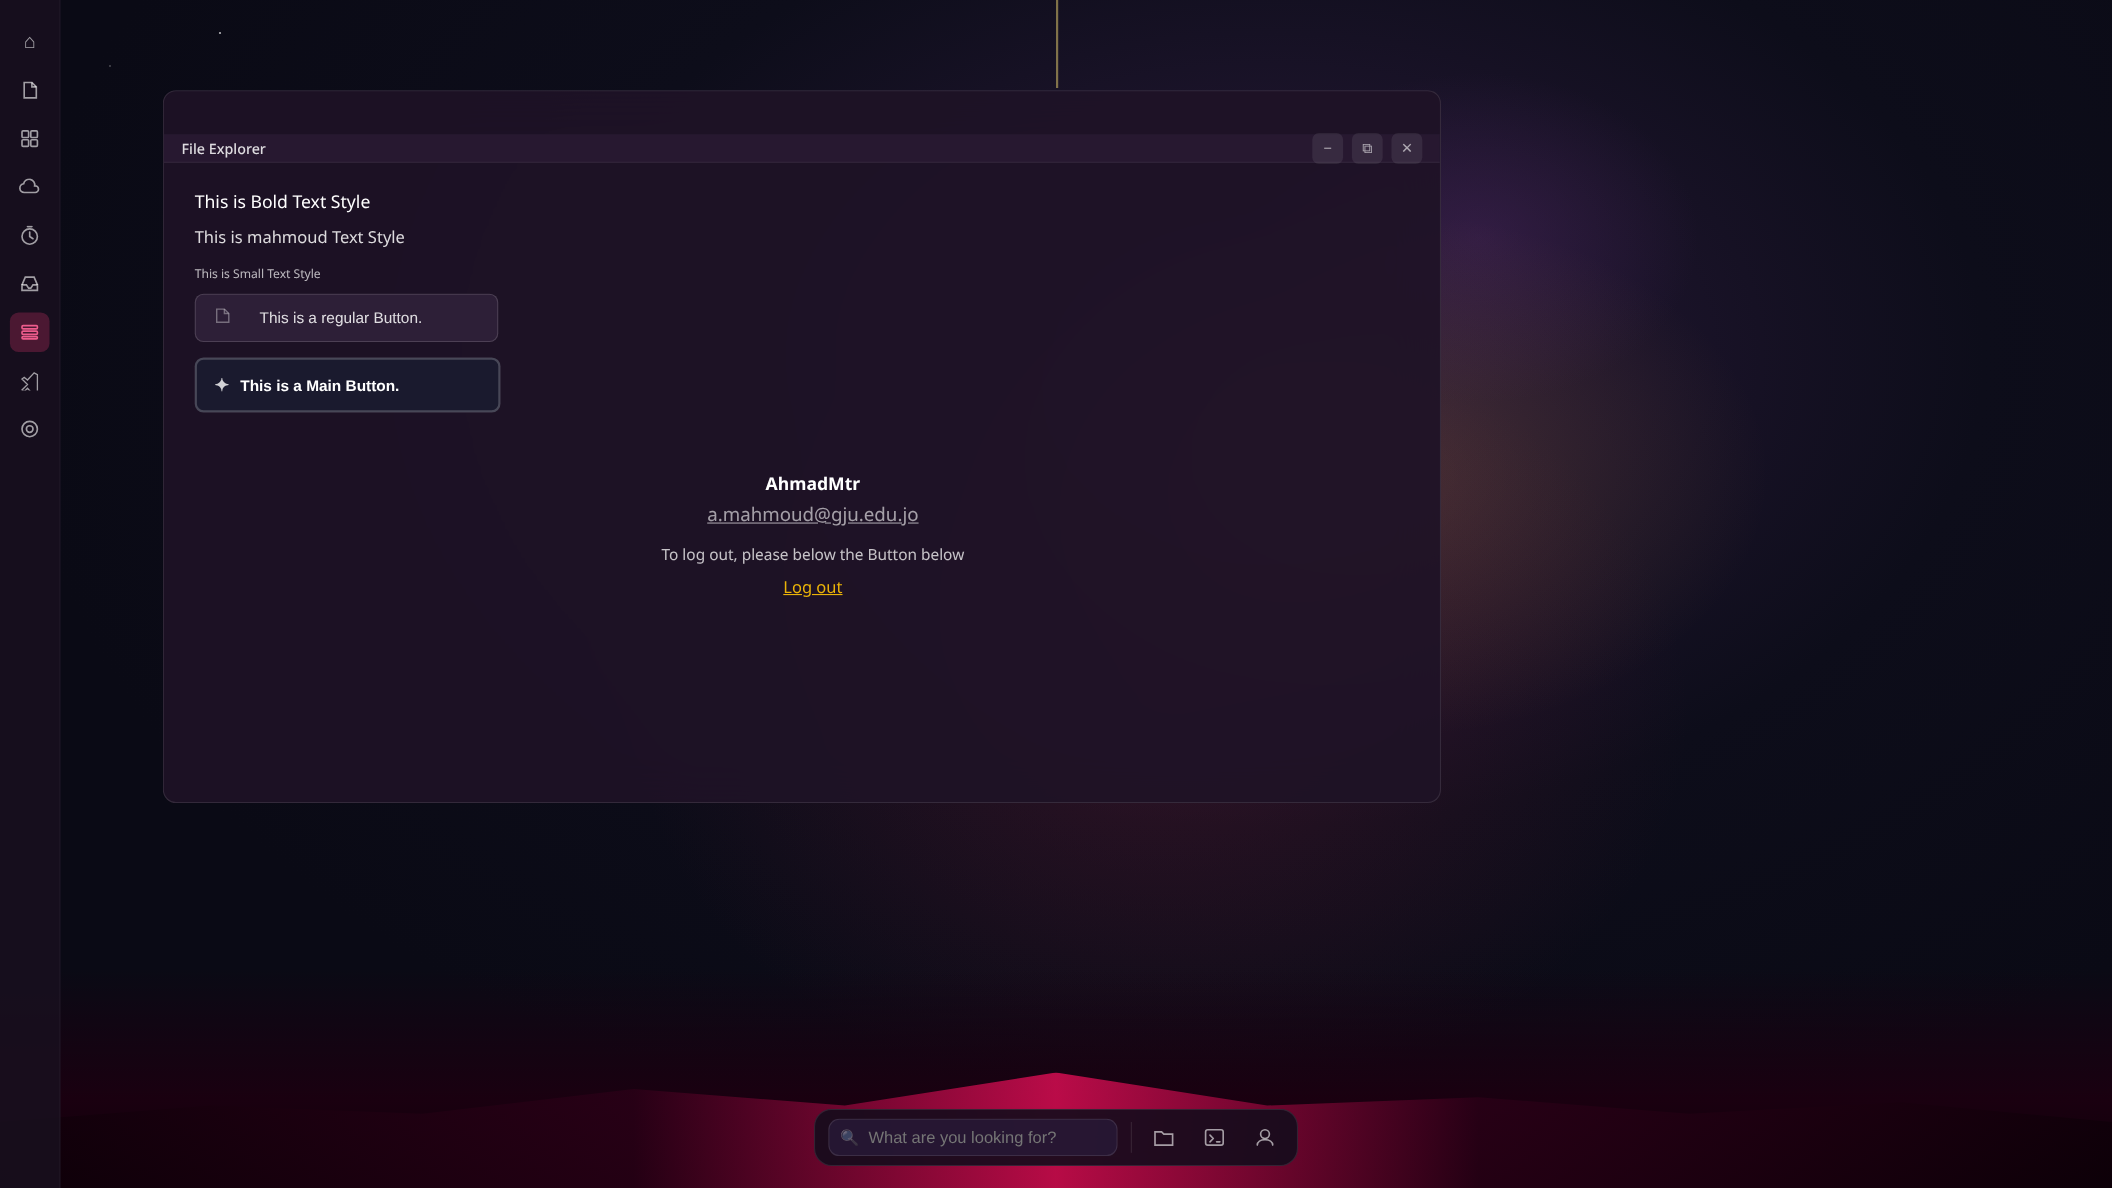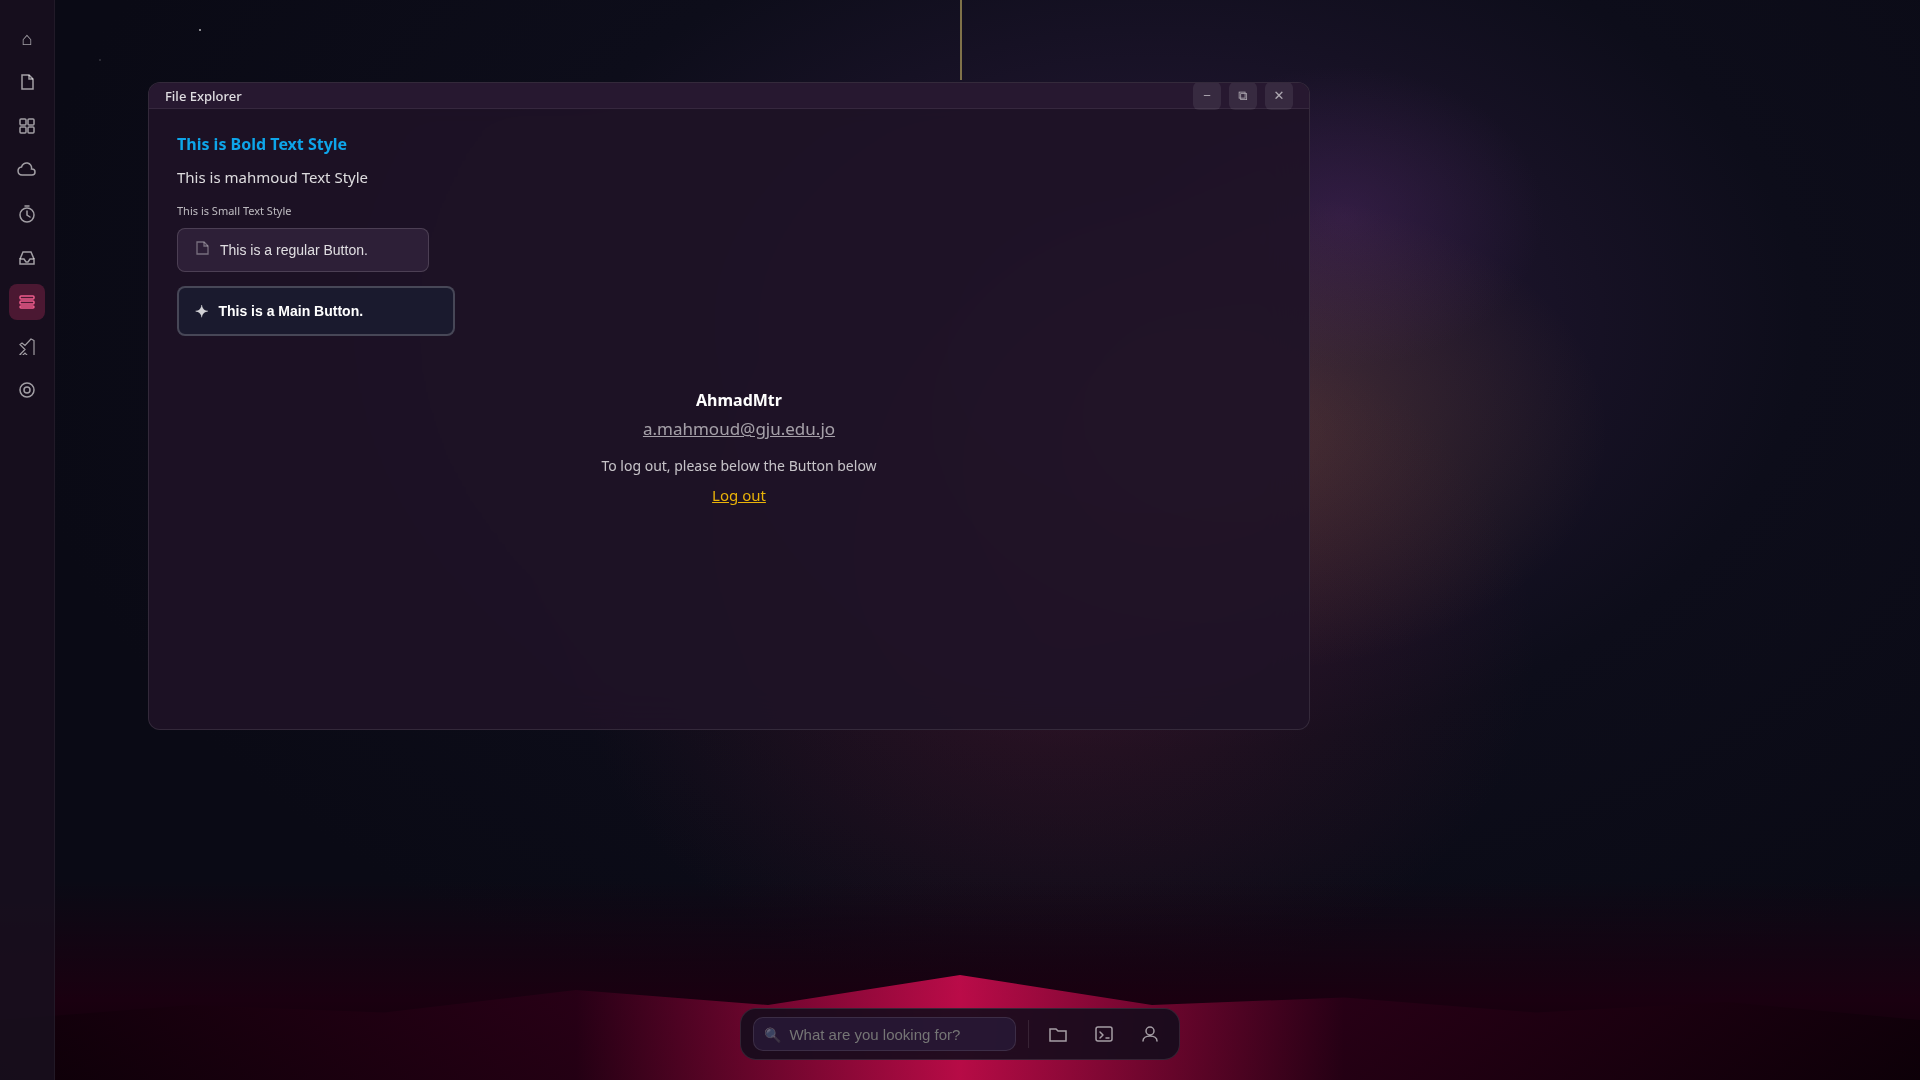--- a/index.html
+++ b/index.html
@@ -114,20 +114,21 @@
     }
 
     .title-bar {
       height: 26px;
       background: rgba(40, 25, 50, 0.95);
       display: flex;
       align-items: center;
       justify-content: space-between;
       padding: 0 16px;
       border-bottom: 1px solid rgba(255,255,255,0.07);
+      margin-top: 39px;
     }
 
     .title-text {
       color: rgba(255,255,255,0.85);
       font-size: 13px;
       font-weight: 500;
     }
 
     .window-controls {
       display: flex;
@@ -149,23 +150,23 @@
     }
 
     
     .window-content {
       padding: 24px 28px;
       color: white;
       position: relative;
     }
 
     .bold-text {
-      font-weight: 700;
+      font-weight: 400;
       font-size: 16px;
-      color: #0ea5e9;
+      color: #ffffff;
       margin-bottom: 12px;
     }
 
     .regular-text {
       font-weight: 400;
       font-size: 15px;
       color: rgba(255,255,255,0.85);
       margin-bottom: 16px;
     }
 
@@ -178,31 +179,31 @@
     }
 
     .small-text {
       font-size: 11px;
       color: rgba(255,255,255,0.7);
       margin-bottom: 10px;
     }
 
     
     .btn-regular {
-      width: 252px;
+      width: 276px;
       height: 44px;
       background: rgba(50, 35, 60, 0.8);
       border: 1px solid rgba(255,255,255,0.15);
       border-radius: 8px;
       color: rgba(255,255,255,0.85);
       font-size: 14px;
       cursor: pointer;
       display: flex;
       align-items: center;
-      gap: 10px;
+      gap: 26px;
       padding: 0 16px;
       margin-bottom: 14px;
       transition: background 0.2s;
     }
 
     .btn-regular .btn-icon {
       font-size: 16px;
       opacity: 0.7;
     }
 

